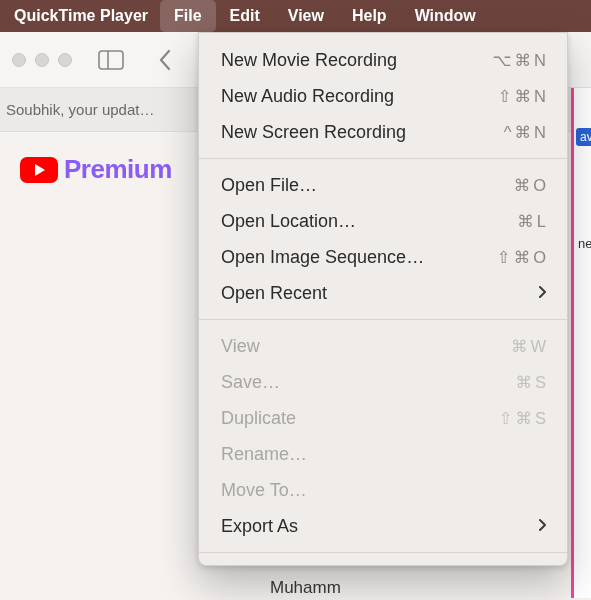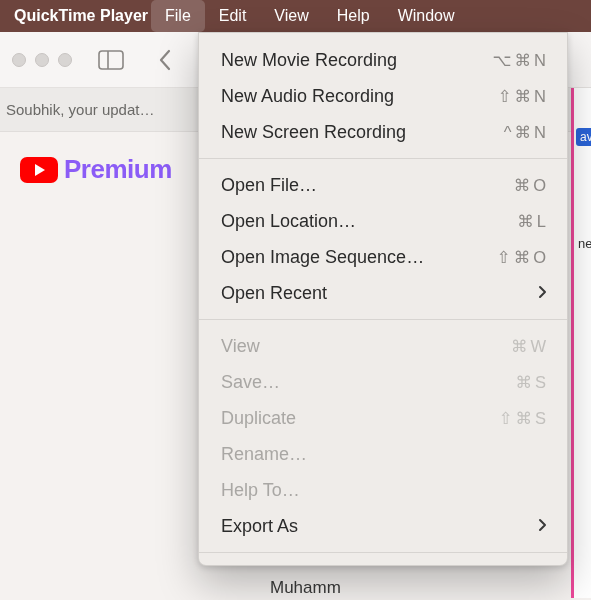--- a/index.html
+++ b/index.html
@@ -11,22 +11,22 @@
     background: #6d443d;
     display: flex;
     align-items: center;
     padding-left: 14px;
     color: #fff;
     font-size: 16px;
     font-weight: 600;
     position: relative;
     z-index: 5;
   }
-  .menubar .app-name { font-weight: 700; margin-right: 3px; }
-  .menubar .menu-item { font-weight: 400; padding: 0 14px; height: 100%; display: flex; align-items: center; cursor: default; }
+  .menubar .app-name { font-weight: 700; margin-right: 12px; }
+  .menubar .menu-item { font-weight: 700; padding: 0 14px; height: 100%; display: flex; align-items: center; cursor: default; }
   .menubar .menu-item.active { background: rgba(255,255,255,0.18); border-radius: 5px; }
   
   .toolbar {
     height: 56px;
     background: #f7f5f4;
     border-bottom: 1px solid #e4e1df;
     display: flex;
     align-items: center;
     padding: 0 8px;
     gap: 6px;
@@ -213,21 +213,21 @@
       <span class="shortcut">
         <span class="sc-glyph">⇧</span>
         <span class="sc-glyph">⌘</span>
         <span class="sc-glyph">S</span>
       </span>
     </div>
     <div class="row disabled">
       <span class="label">Rename…</span>
     </div>
     <div class="row disabled">
-      <span class="label">Help To…</span>
+      <span class="label">Move To…</span>
     </div>
     <div class="row">
       <span class="label">Export As</span>
       <span class="chev"><svg width="9" height="14" viewBox="0 0 9 14">
           <polyline points="2,2 7,7 2,12" fill="none" stroke="currentColor" stroke-width="2" stroke-linecap="round" stroke-linejoin="round"></polyline>
         </svg></span>
     </div>
     <div class="sep"></div>
   </div>
 

